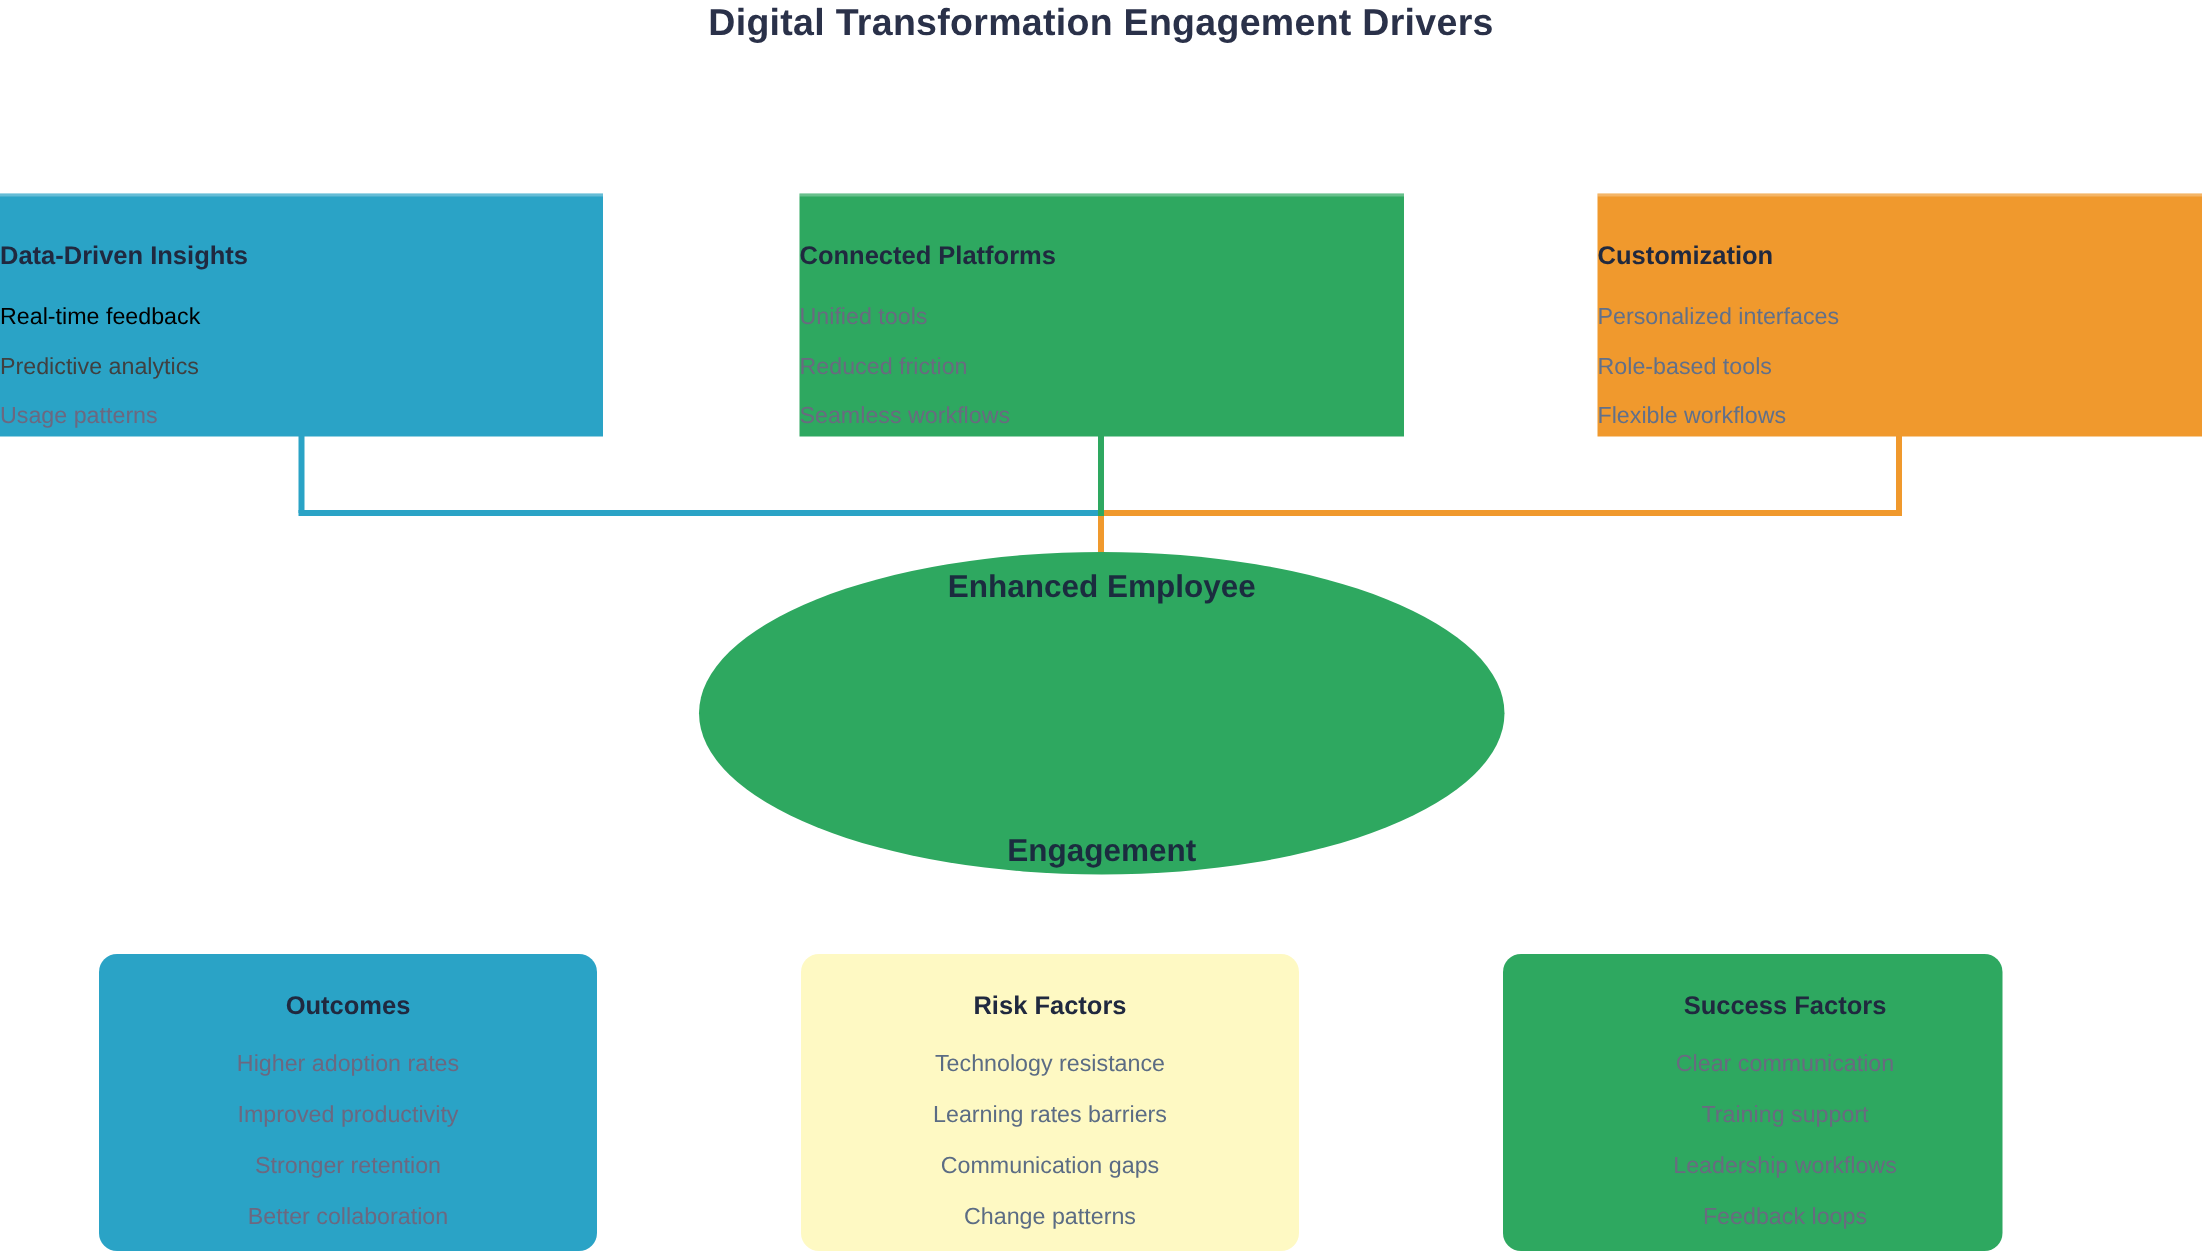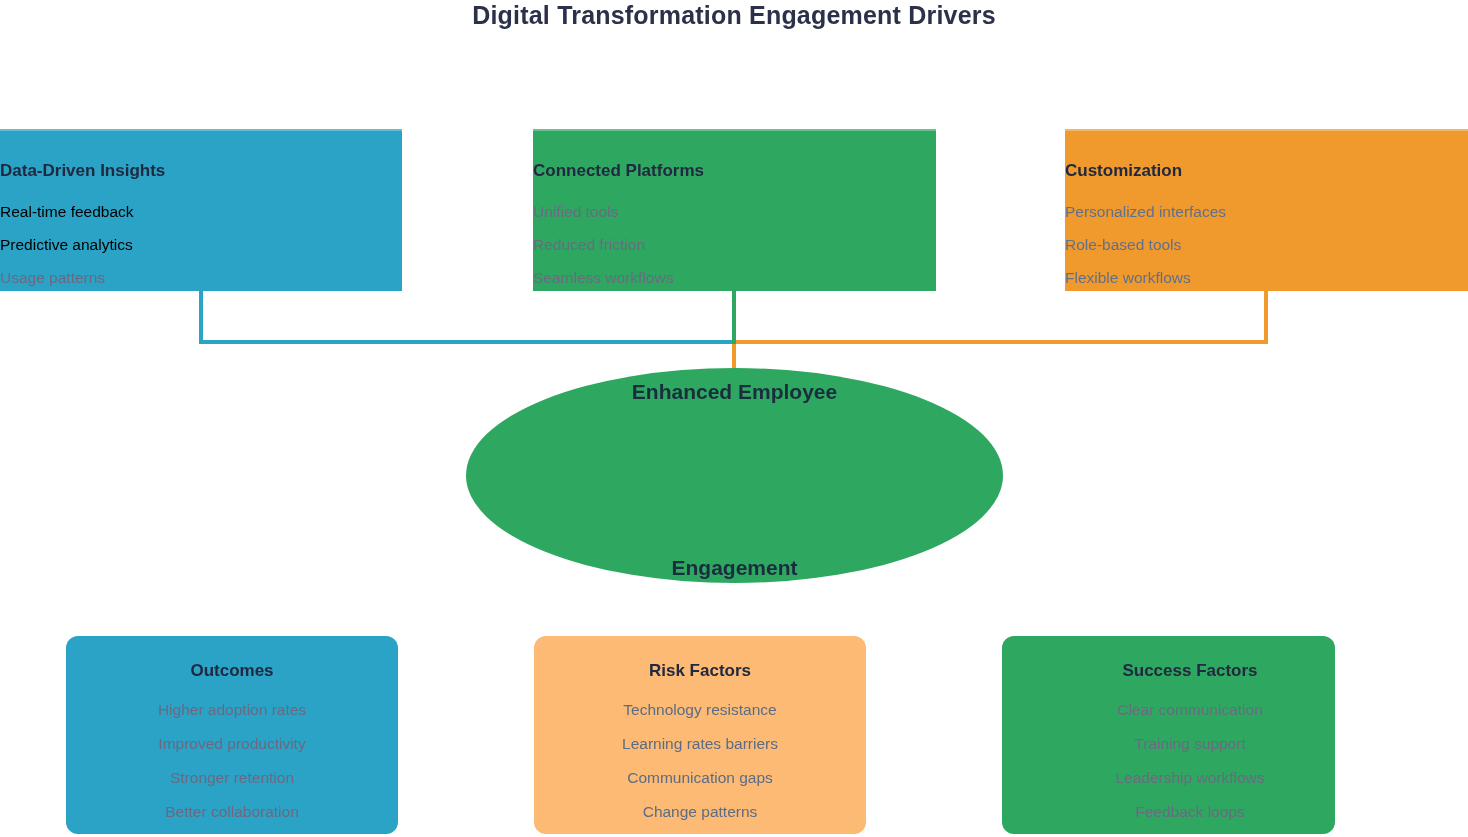--- a/index.html
+++ b/index.html
@@ -79,21 +79,21 @@
 <body>
 
 <div id="canvas">
 
   <div class="diagram-title">Digital Transformation Engagement Drivers</div>
 
   <div class="tcard c1" style="background-color: rgb(42, 163, 198);">
     <div class="tcard-title">Data-Driven Insights</div>
     <div class="tcard-items">
       <div class="tcard-item" style="color: #000000;">Real-time feedback</div>
-      <div class="tcard-item" style="color: #000000;">Predictive analytics</div>
+      <div class="tcard-item" style="color: #404040;">Predictive analytics</div>
       <div class="tcard-item" style="color: rgb(108, 104, 128);">Usage patterns</div>
     </div>
   </div>
 
   <div class="tcard c2" style="background-color: rgb(46, 168, 96);">
     <div class="tcard-title">Connected Platforms</div>
     <div class="tcard-items">
       <div class="tcard-item" style="color: rgb(106, 106, 128);">Unified tools</div>
       <div class="tcard-item" style="color: rgb(106, 106, 128);">Reduced friction</div>
       <div class="tcard-item" style="color: rgb(106, 106, 128);">Seamless workflows</div>
@@ -125,21 +125,21 @@
   <div class="bcard c1" style="background-color: rgb(42, 163, 198);">
     <div class="bcard-title">Outcomes</div>
     <div class="bcard-items">
       <div class="bcard-item" style="color: rgb(108, 104, 128);">Higher adoption rates</div>
       <div class="bcard-item" style="color: rgb(108, 104, 128);">Improved productivity</div>
       <div class="bcard-item" style="color: rgb(108, 104, 128);">Stronger retention</div>
       <div class="bcard-item" style="color: rgb(108, 104, 128);">Better collaboration</div>
     </div>
   </div>
 
-  <div class="bcard c2" style="background-color: #fdba74;">
+  <div class="bcard c2" style="background-color: #fef9c3;">
     <div class="bcard-title">Risk Factors</div>
     <div class="bcard-items">
       <div class="bcard-item" style="color: rgb(91, 108, 132);">Technology resistance</div>
       <div class="bcard-item" style="color: rgb(91, 108, 132);">Learning rates barriers</div>
       <div class="bcard-item" style="color: rgb(91, 108, 132);">Communication gaps</div>
       <div class="bcard-item" style="color: rgb(91, 108, 132);">Change patterns</div>
     </div>
   </div>
 
   <div class="bcard c3" style="background-color: rgb(46, 168, 96);">

